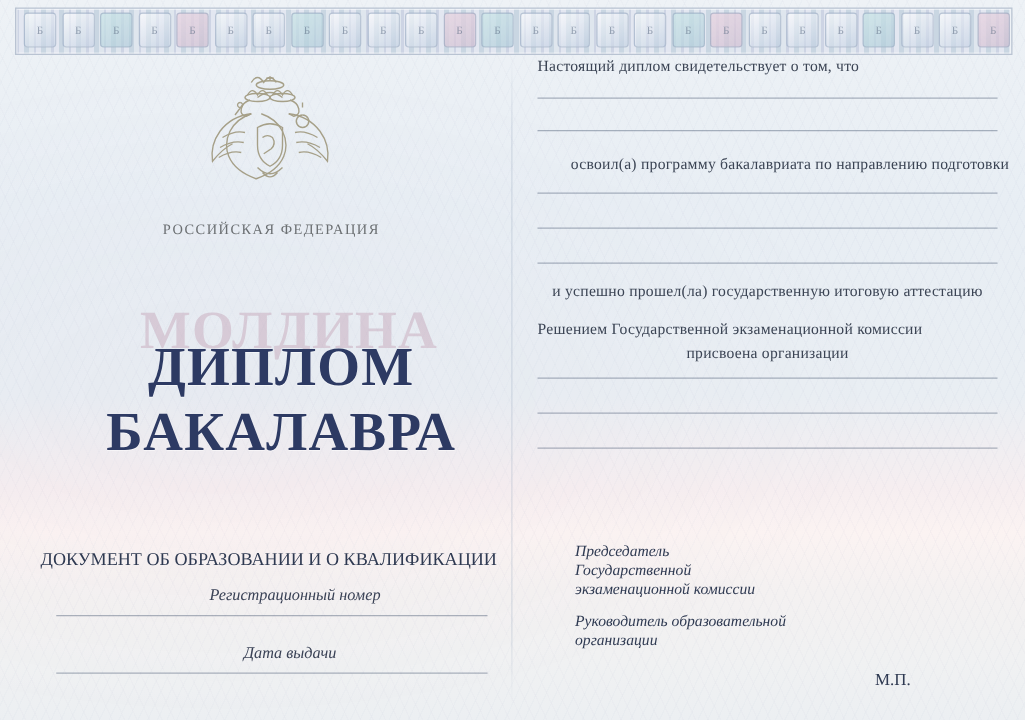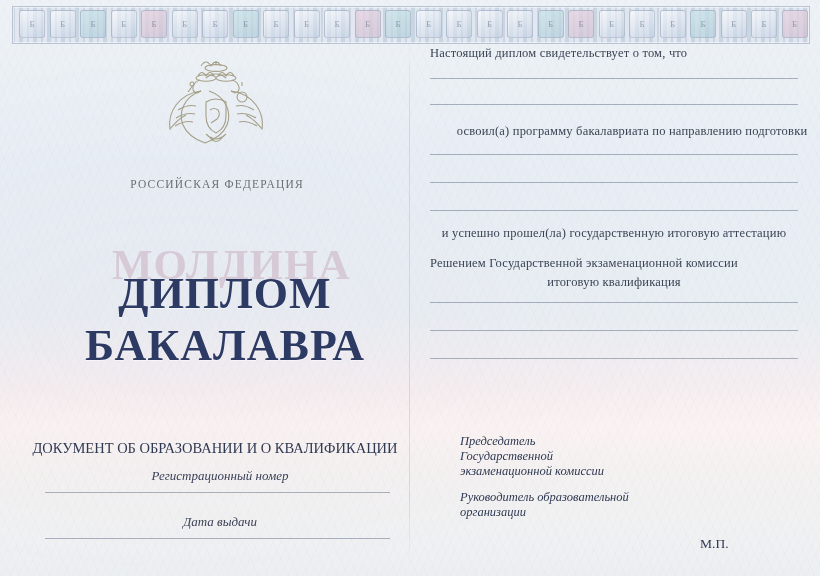--- a/index.html
+++ b/index.html
@@ -133,36 +133,36 @@
     position: absolute;
     left: 30px; top: 440px;
     width: 370px;
     text-align: center;
     font-size: 14.5px;
     color: #2f3a52;
     font-family: "Liberation Serif", serif;
   }
   #reg-number {
     position: absolute;
-    left: 60px; top: 468px;
+    left: 76px; top: 468px;
     width: 320px;
     text-align: center;
     font-size: 13px;
     font-style: italic;
     color: #3a4256;
   }
   #reg-line {
     position: absolute;
     left: 45px; top: 492px;
     width: 345px;
     border-bottom: 1px solid rgba(80,95,120,.45);
   }
   #issue-date {
     position: absolute;
-    left: 60px; top: 514px;
+    left: 72px; top: 514px;
     width: 320px;
     text-align: center;
     font-size: 13px;
     font-style: italic;
     color: #3a4256;
   }
   #date-line {
     position: absolute;
     left: 45px; top: 538px;
     width: 345px;
@@ -386,21 +386,21 @@
   <div class="r-line" id="line2"></div>
 
   <div class="r-text" id="stmt2">освоил(а) программу бакалавриата по направлению подготовки</div>
   <div class="r-line" id="line3"></div>
   <div class="r-line" id="line4"></div>
   <div class="r-line" id="line5"></div>
 
   <div class="r-text" id="stmt3">и успешно прошел(ла) государственную итоговую аттестацию</div>
 
   <div class="r-text" id="stmt4">Решением Государственной экзаменационной комиссии</div>
-  <div class="r-text" id="stmt5">итоговую квалификация</div>
+  <div class="r-text" id="stmt5">присвоена организации</div>
 
   <div class="r-line" id="line6"></div>
   <div class="r-line" id="line7"></div>
   <div class="r-line" id="line8"></div>
 
 
   <div class="sig-block" id="sig2">
     <div>Руководитель образовательной</div>
     <div>организации</div>
   </div>

